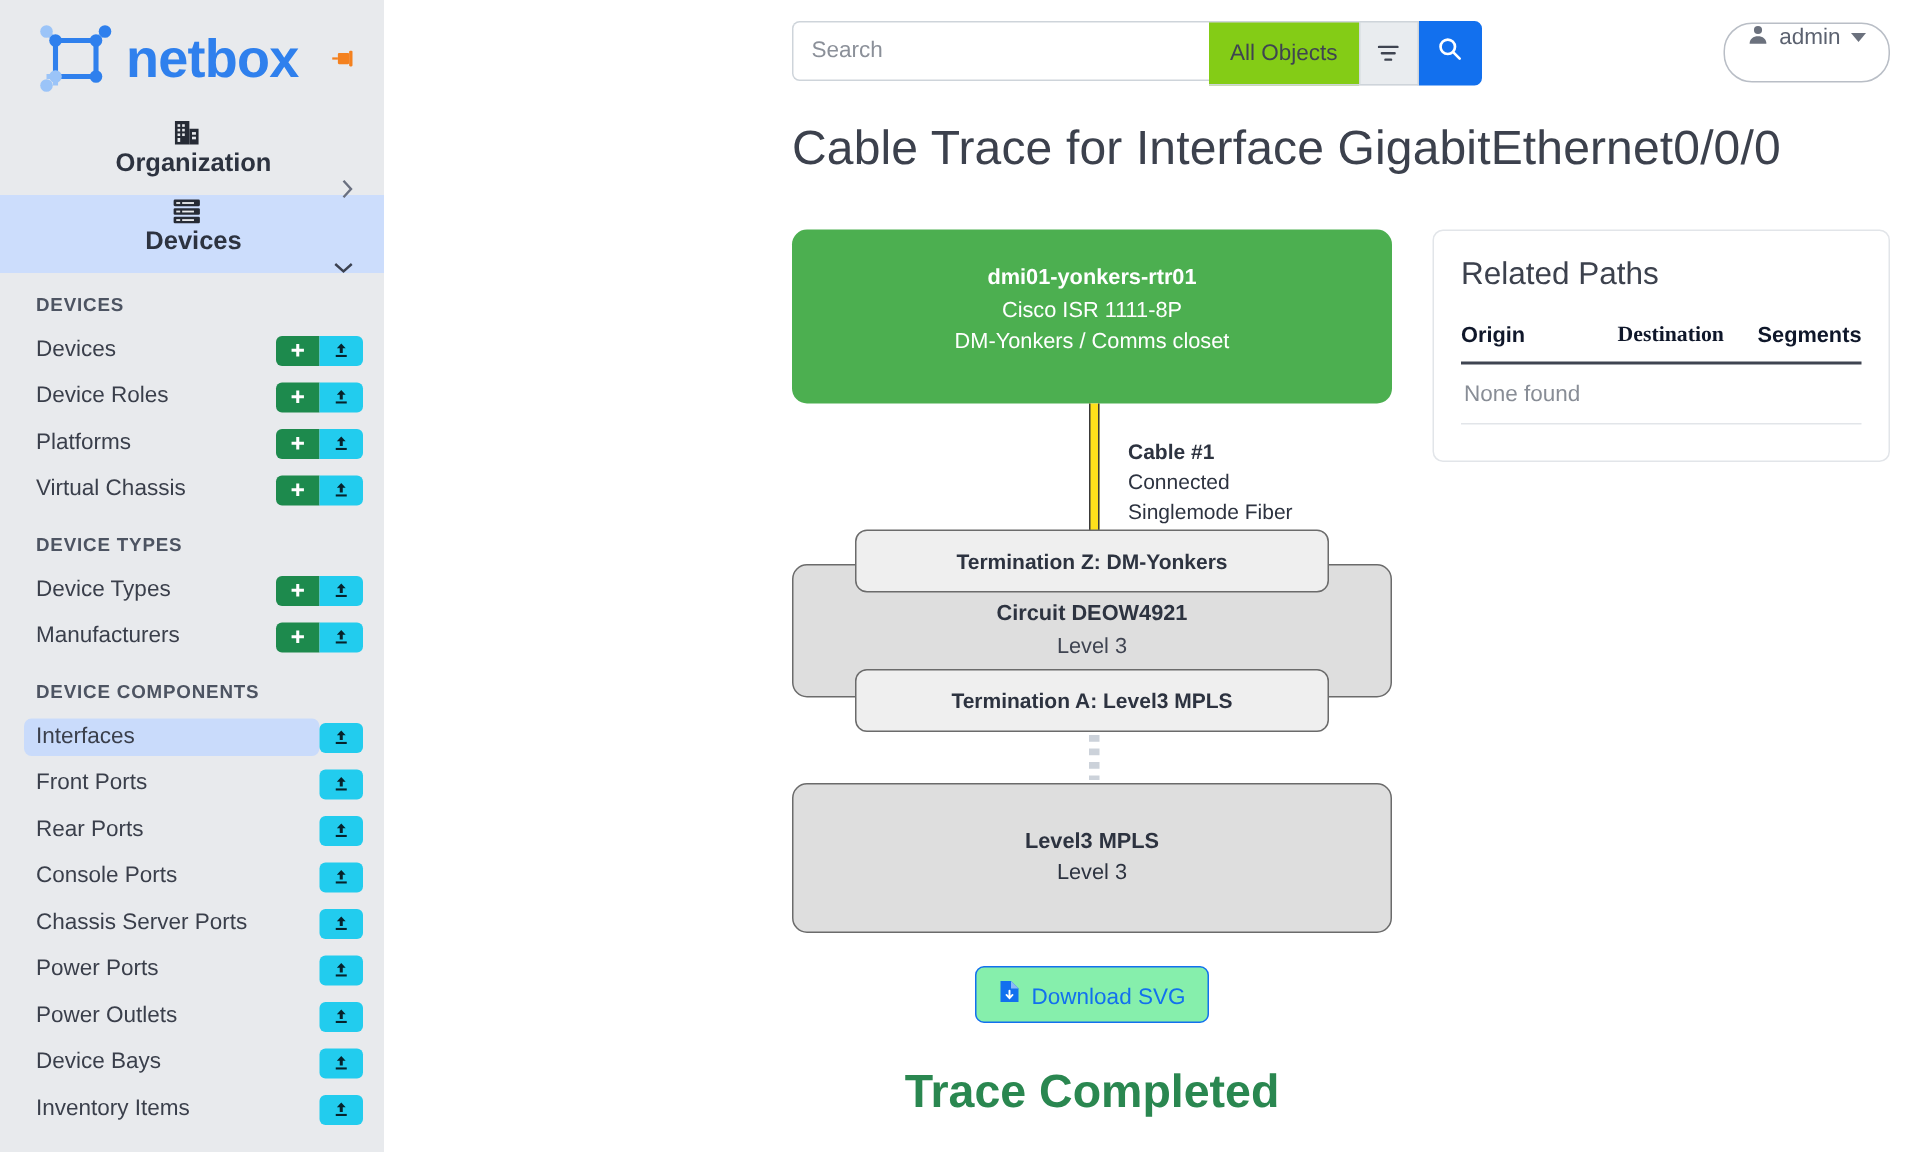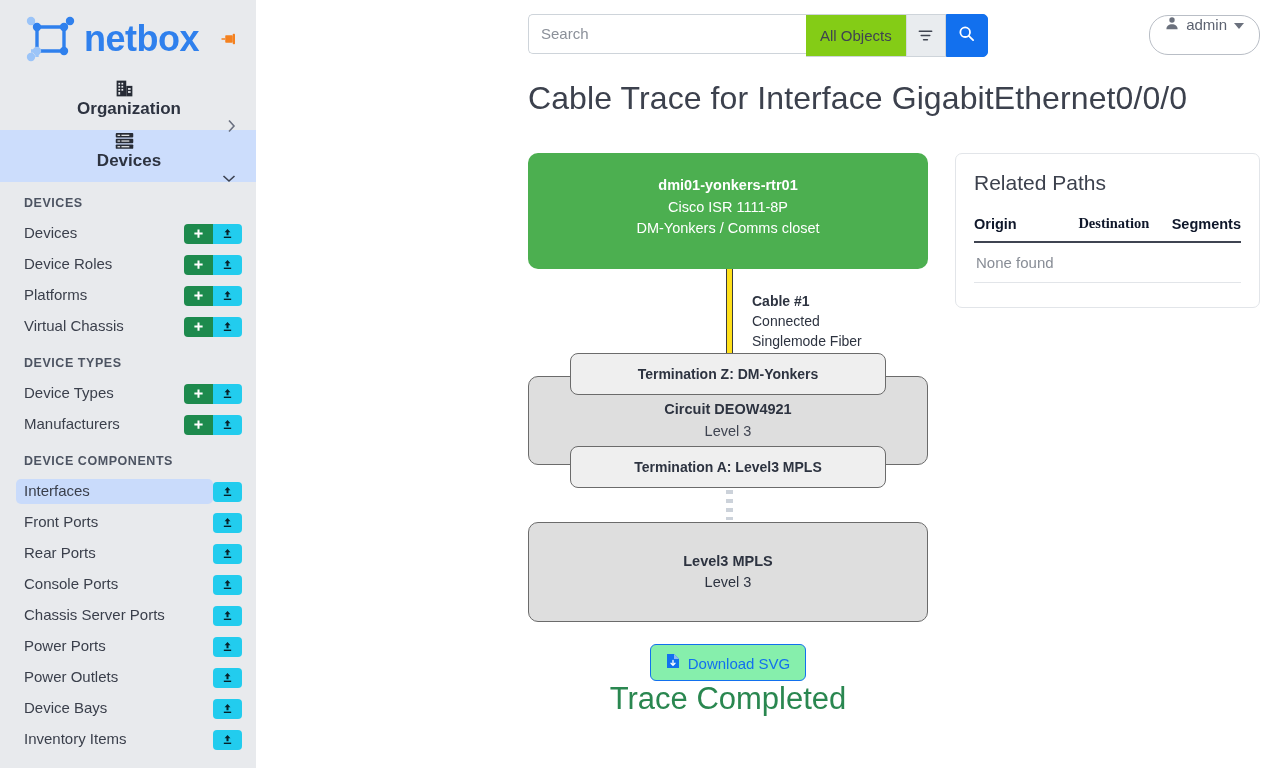--- a/index.html
+++ b/index.html
@@ -187,22 +187,22 @@
 
   .dl-row { text-align: center; margin-top: 22px; }
   .dl-btn {
     display: inline-flex; align-items: flex-end; gap: 8px;
     padding: 8px 15px; font-size: 15px;
     color: #1270ee; background: #86efac;
     border: 1px solid #1270ee; border-radius: 6px; cursor: pointer;
     font-family: "Liberation Sans", sans-serif;
   }
   .trace-status {
-    text-align: center; 
-    font-size: 31px; color: #2a8750; font-weight: 400;
+    text-align: center; margin-top: 28px;
+    font-size: 31px; color: #2a8750; font-weight: 700;
   }
 
   
   .card {
     background: #fff; border: 1px solid #e2e5e9; border-radius: 7px;
     padding: 17px 18px 24px;
   }
   .card-title { font-size: 21px; font-weight: 400; color: #3c414d; margin: 0 0 20px; }
   table.paths { width: 100%; border-collapse: collapse; }
   table.paths th {

